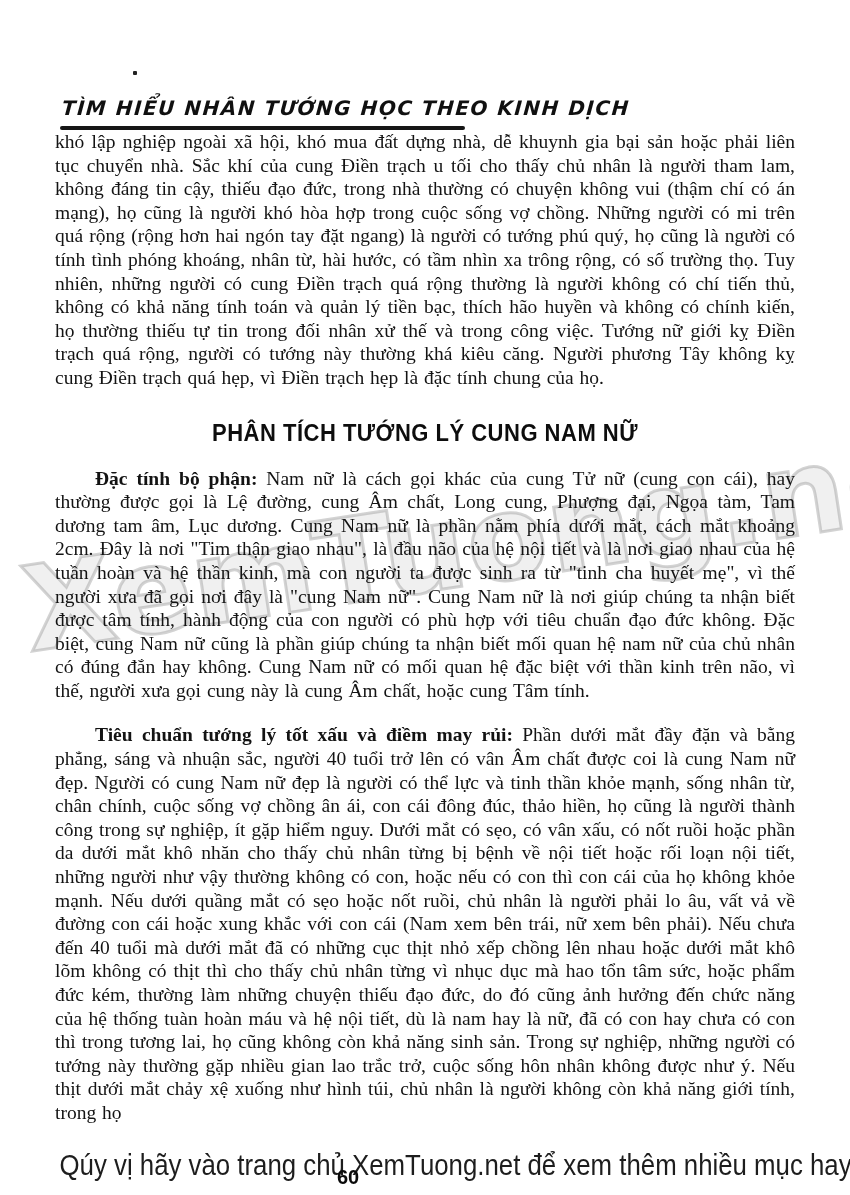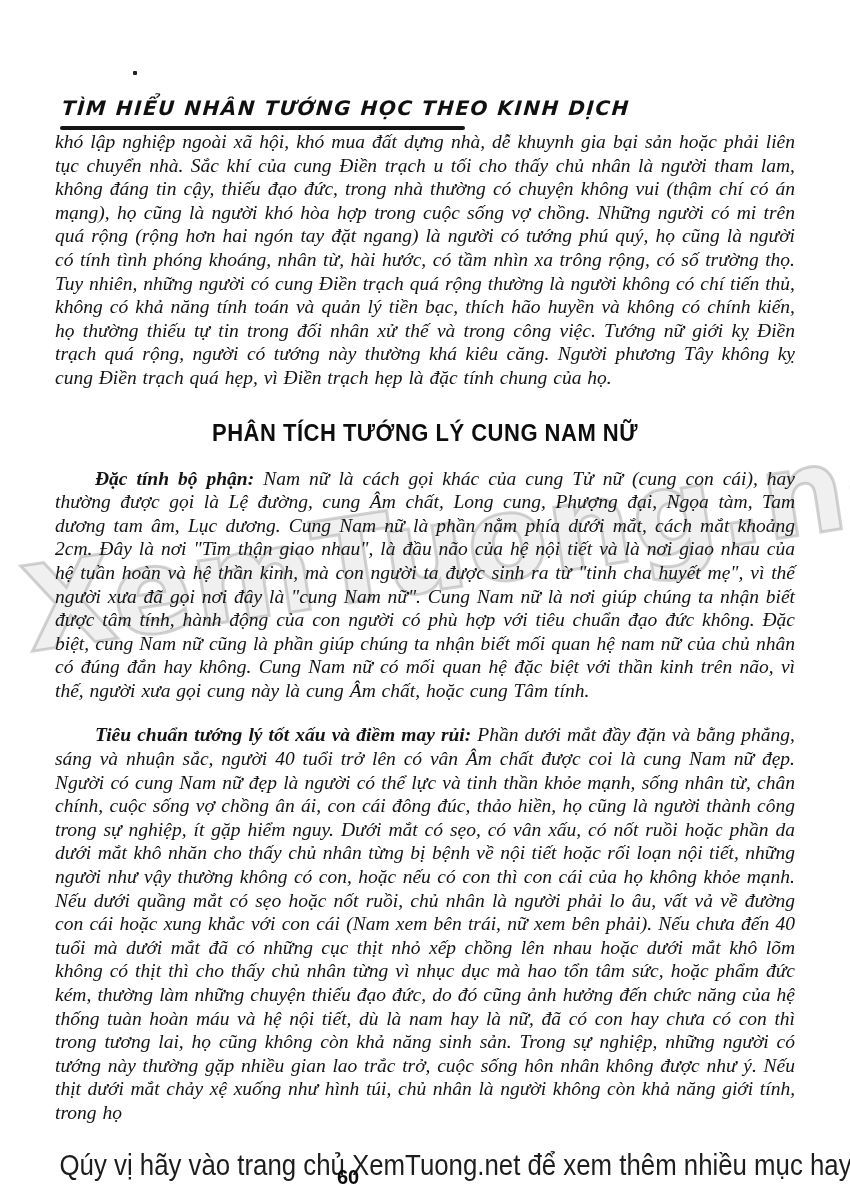--- a/index.html
+++ b/index.html
@@ -48,21 +48,20 @@
   .body-text{
     position:absolute;left:55px;top:130px;width:740px;z-index:2;
     color:#131313;
   }
   .body-text p{
     margin:0;
     font-size:19.5px;
     line-height:23.6px;
     text-align:justify;
     word-spacing:1px;
-    font-style:italic;
   }
   p.para-indent{ text-indent:40px; margin-top:21px; }
   .lead{ font-weight:bold; }
   .section-heading{
     margin:0;
     padding:30px 0 21px 0;
     text-align:center;
     font-family:"Liberation Sans", sans-serif;
     font-weight:bold;
     font-size:22px;

